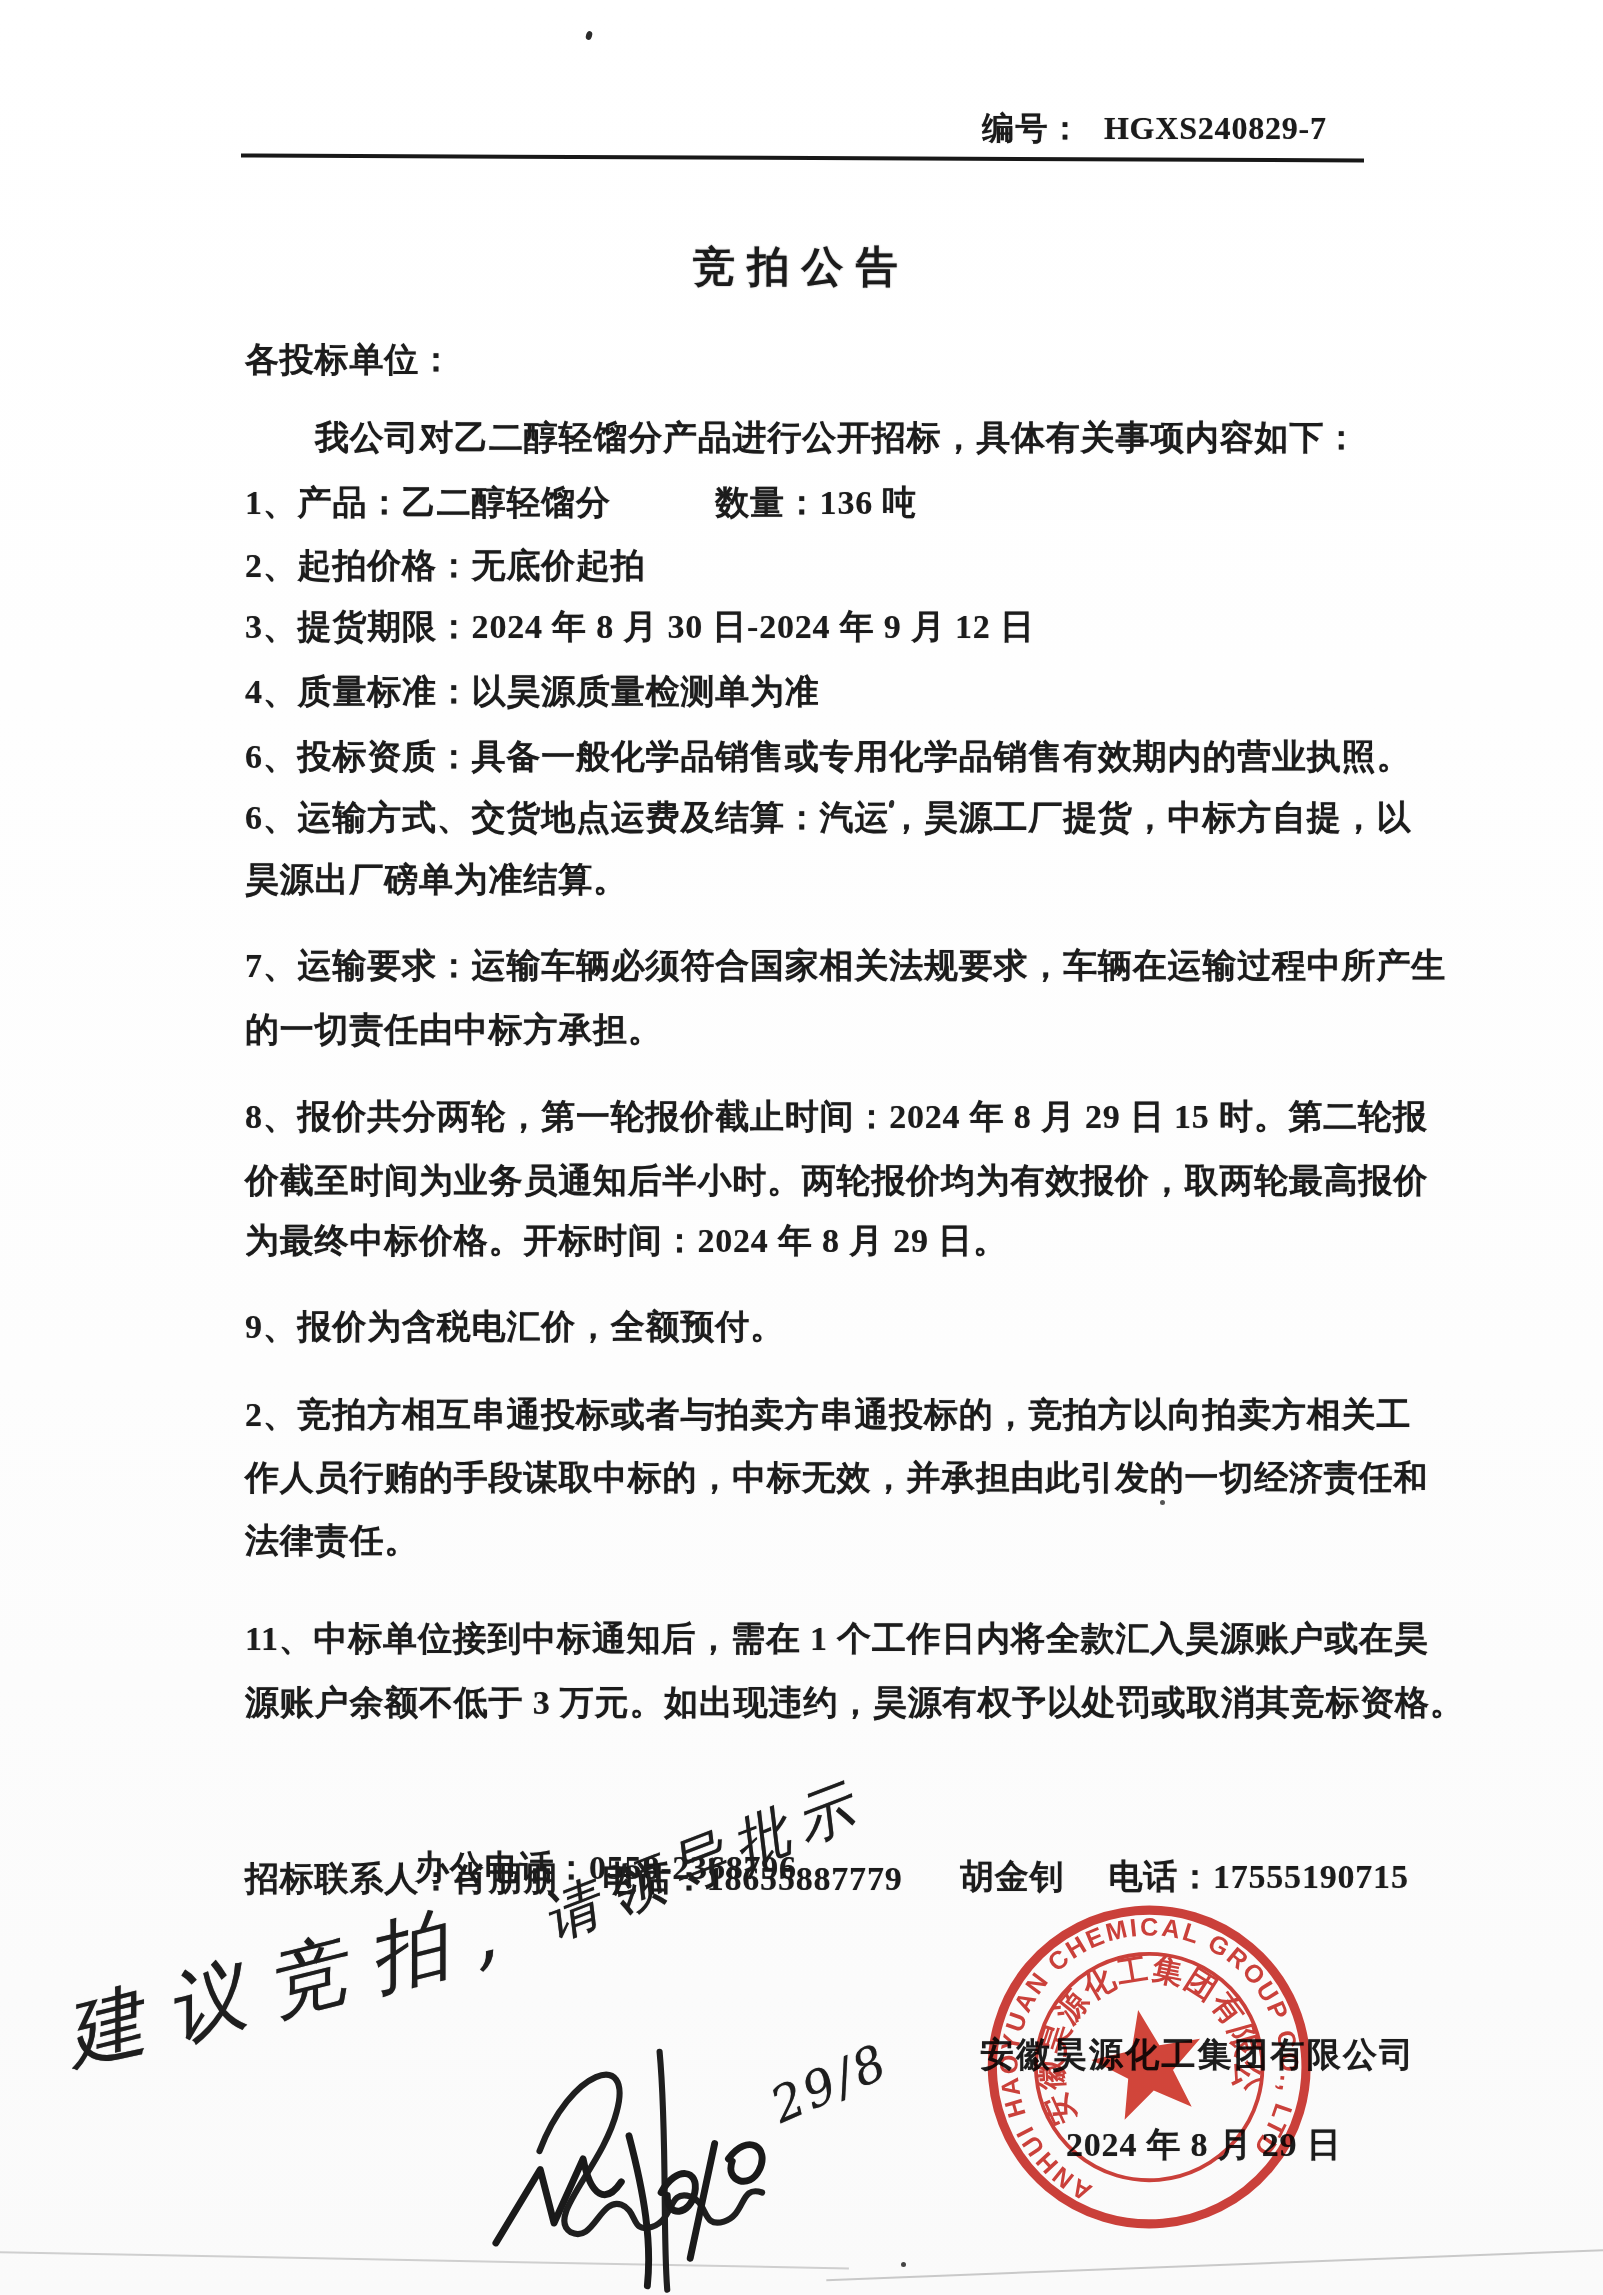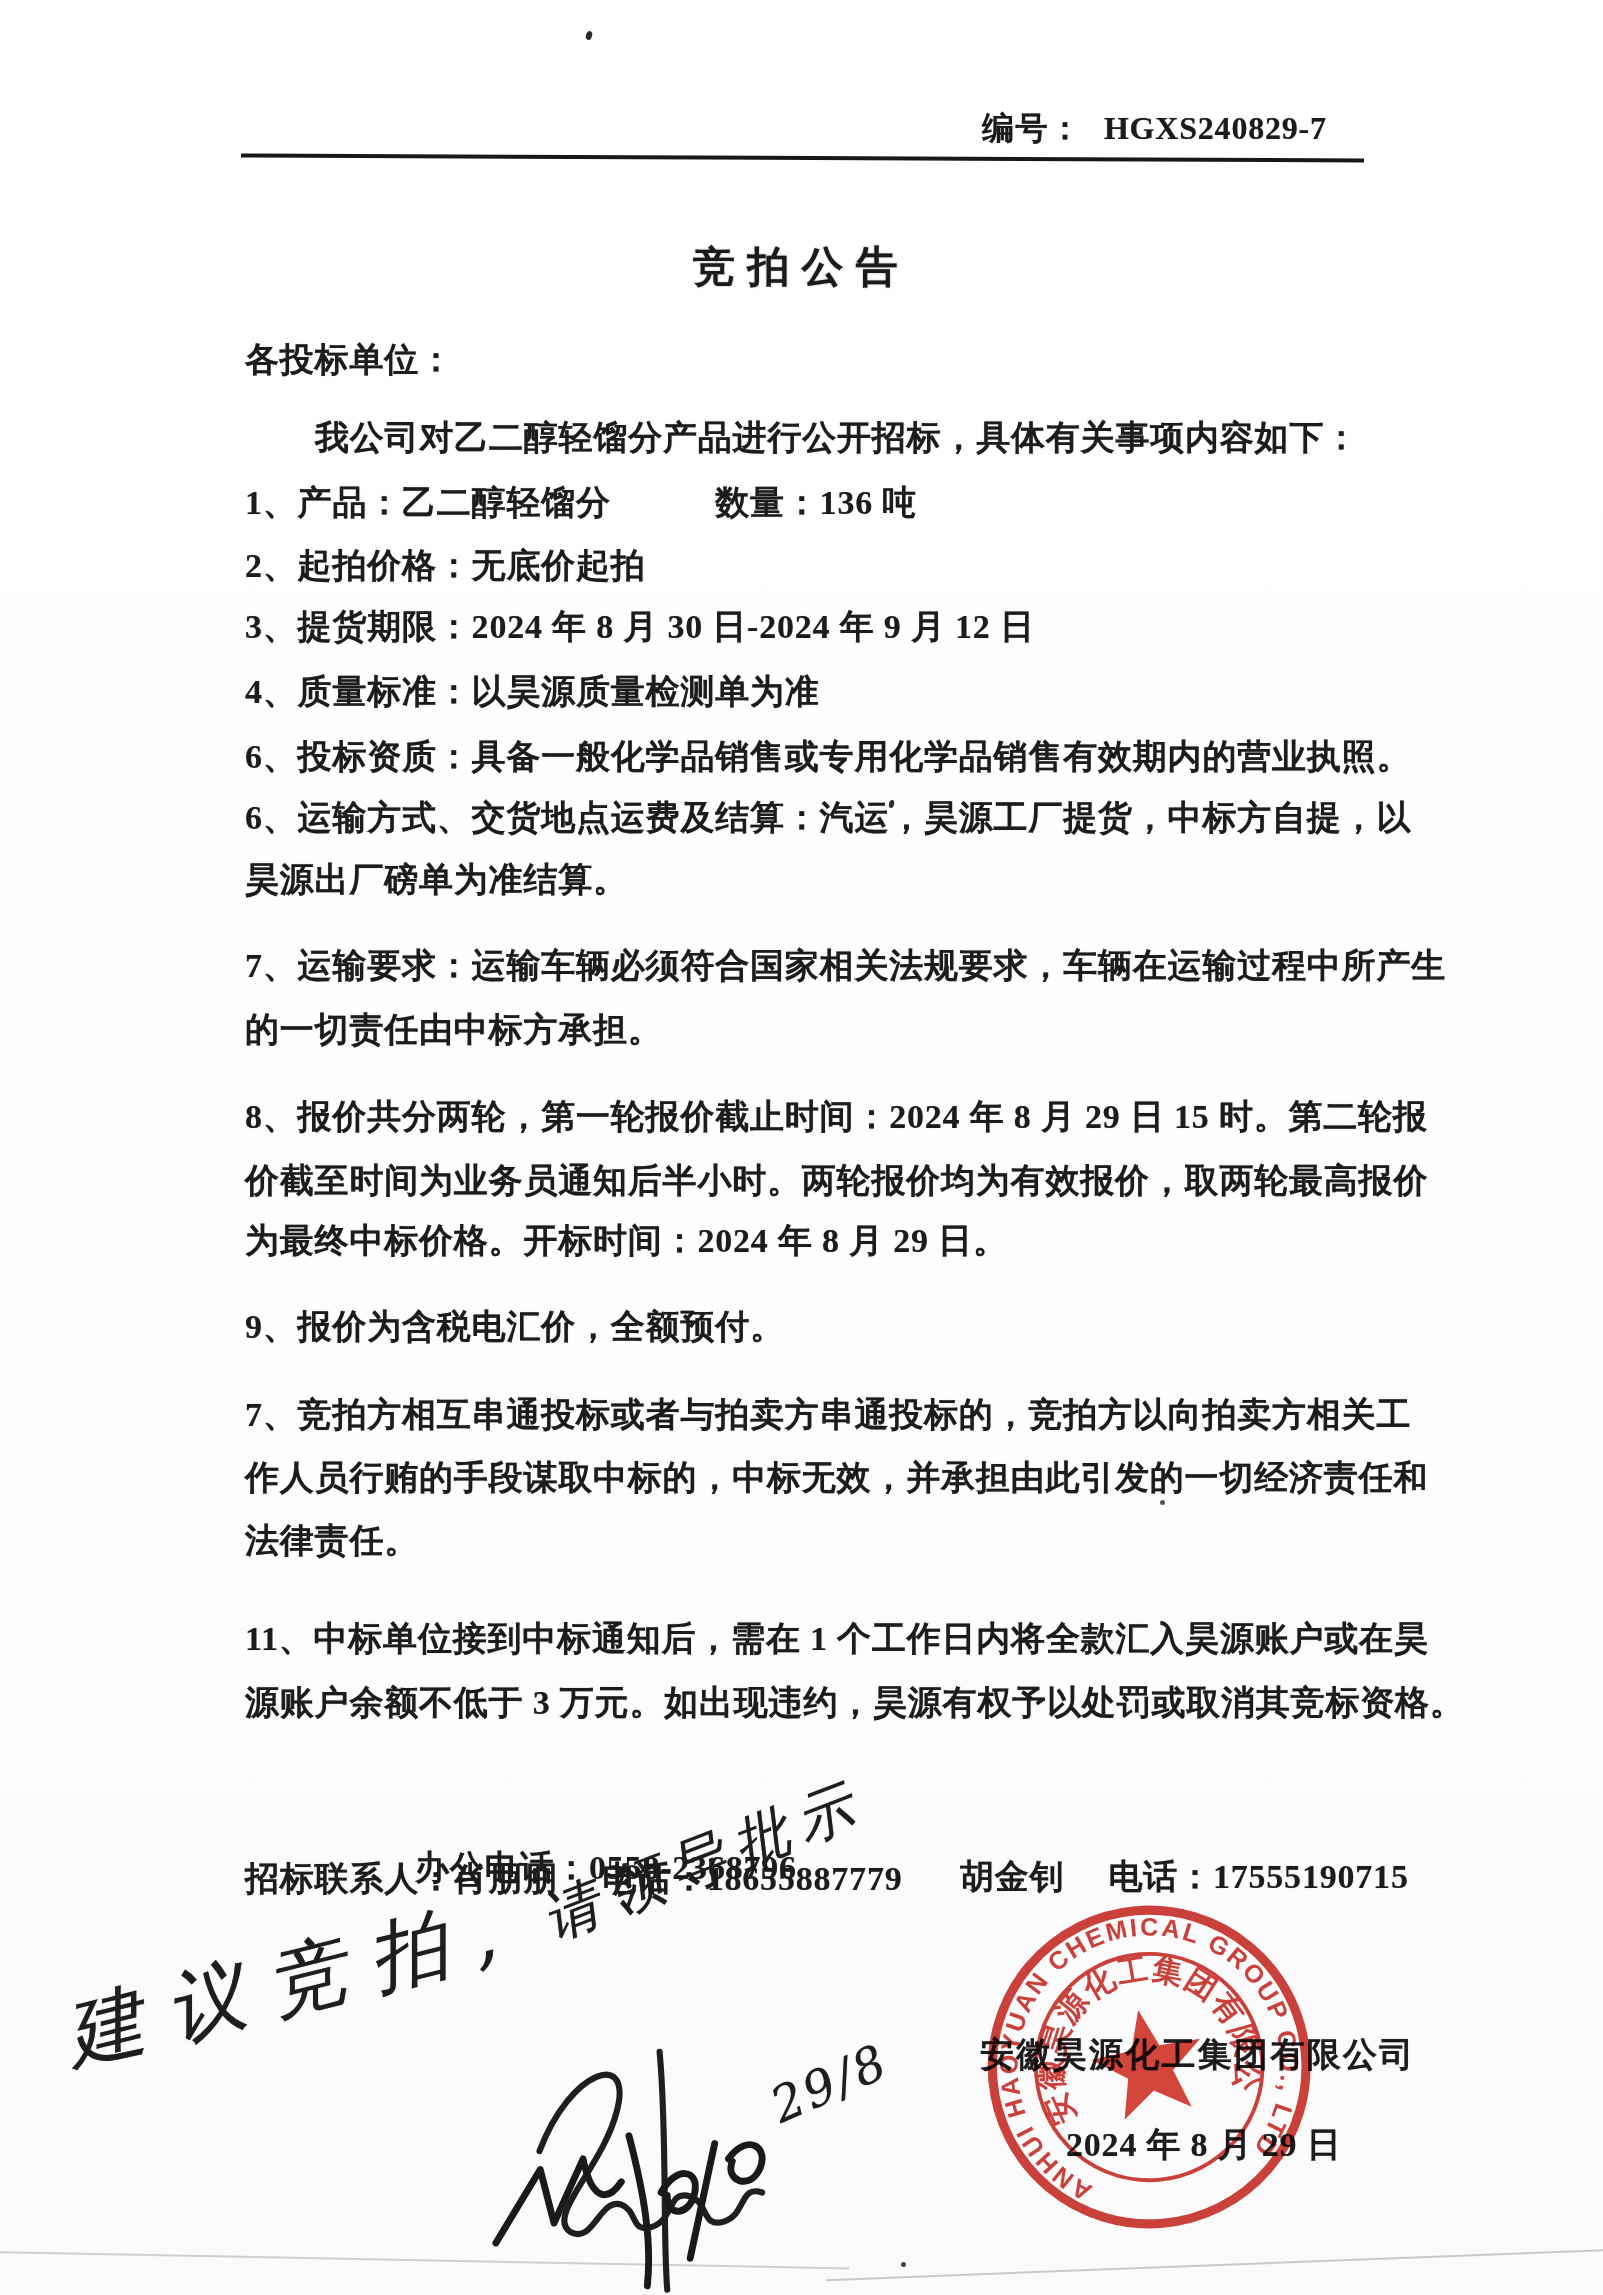--- a/index.html
+++ b/index.html
@@ -76,21 +76,21 @@
       <div class="line" style="left: 245px; top: 670px;">4、质量标准：以昊源质量检测单为准</div>
       <div class="line" style="left: 245px; top: 735px;">6、投标资质：具备一般化学品销售或专用化学品销售有效期内的营业执照。</div>
       <div class="line" style="left: 245px; top: 796px;">6、运输方式、交货地点运费及结算：汽运，昊源工厂提货，中标方自提，以</div>
       <div class="line" style="left: 245px; top: 858px;">昊源出厂磅单为准结算。</div>
       <div class="line" style="left: 245px; top: 944px;">7、运输要求：运输车辆必须符合国家相关法规要求，车辆在运输过程中所产生</div>
       <div class="line" style="left: 245px; top: 1008px;">的一切责任由中标方承担。</div>
       <div class="line" style="left: 245px; top: 1095px;">8、报价共分两轮，第一轮报价截止时间：2024 年 8 月 29 日 15 时。第二轮报</div>
       <div class="line" style="left: 245px; top: 1159px;">价截至时间为业务员通知后半小时。两轮报价均为有效报价，取两轮最高报价</div>
       <div class="line" style="left: 245px; top: 1219px;">为最终中标价格。开标时间：2024 年 8 月 29 日。</div>
       <div class="line" style="left: 245px; top: 1305px;">9、报价为含税电汇价，全额预付。</div>
-      <div class="line" style="left: 245px; top: 1393px;">7、竞拍方相互串通投标或者与拍卖方串通投标的，竞拍方以向拍卖方相关工</div>
+      <div class="line" style="left: 245px; top: 1393px;">2、竞拍方相互串通投标或者与拍卖方串通投标的，竞拍方以向拍卖方相关工</div>
       <div class="line" style="left: 245px; top: 1456px;">作人员行贿的手段谋取中标的，中标无效，并承担由此引发的一切经济责任和</div>
       <div class="line" style="left: 245px; top: 1519px;">法律责任。</div>
       <div class="line" style="left: 245px; top: 1617px;">11、中标单位接到中标通知后，需在 1 个工作日内将全款汇入昊源账户或在昊</div>
       <div class="line" style="left: 245px; top: 1681px;">源账户余额不低于 3 万元。如出现违约，昊源有权予以处罚或取消其竞标资格。</div>
     </div>
 
 
   <div class="line" style="left:245px;top:1857px;">招标联系人：肖朋朋　 电话：18655887779</div>
   <div class="line" style="left:960px;top:1855px;">胡金钊　 电话：17555190715</div>
   <div class="line" style="left:375px;top:1846px;margin-left:40px;">办公电话：0558-2368796</div>

